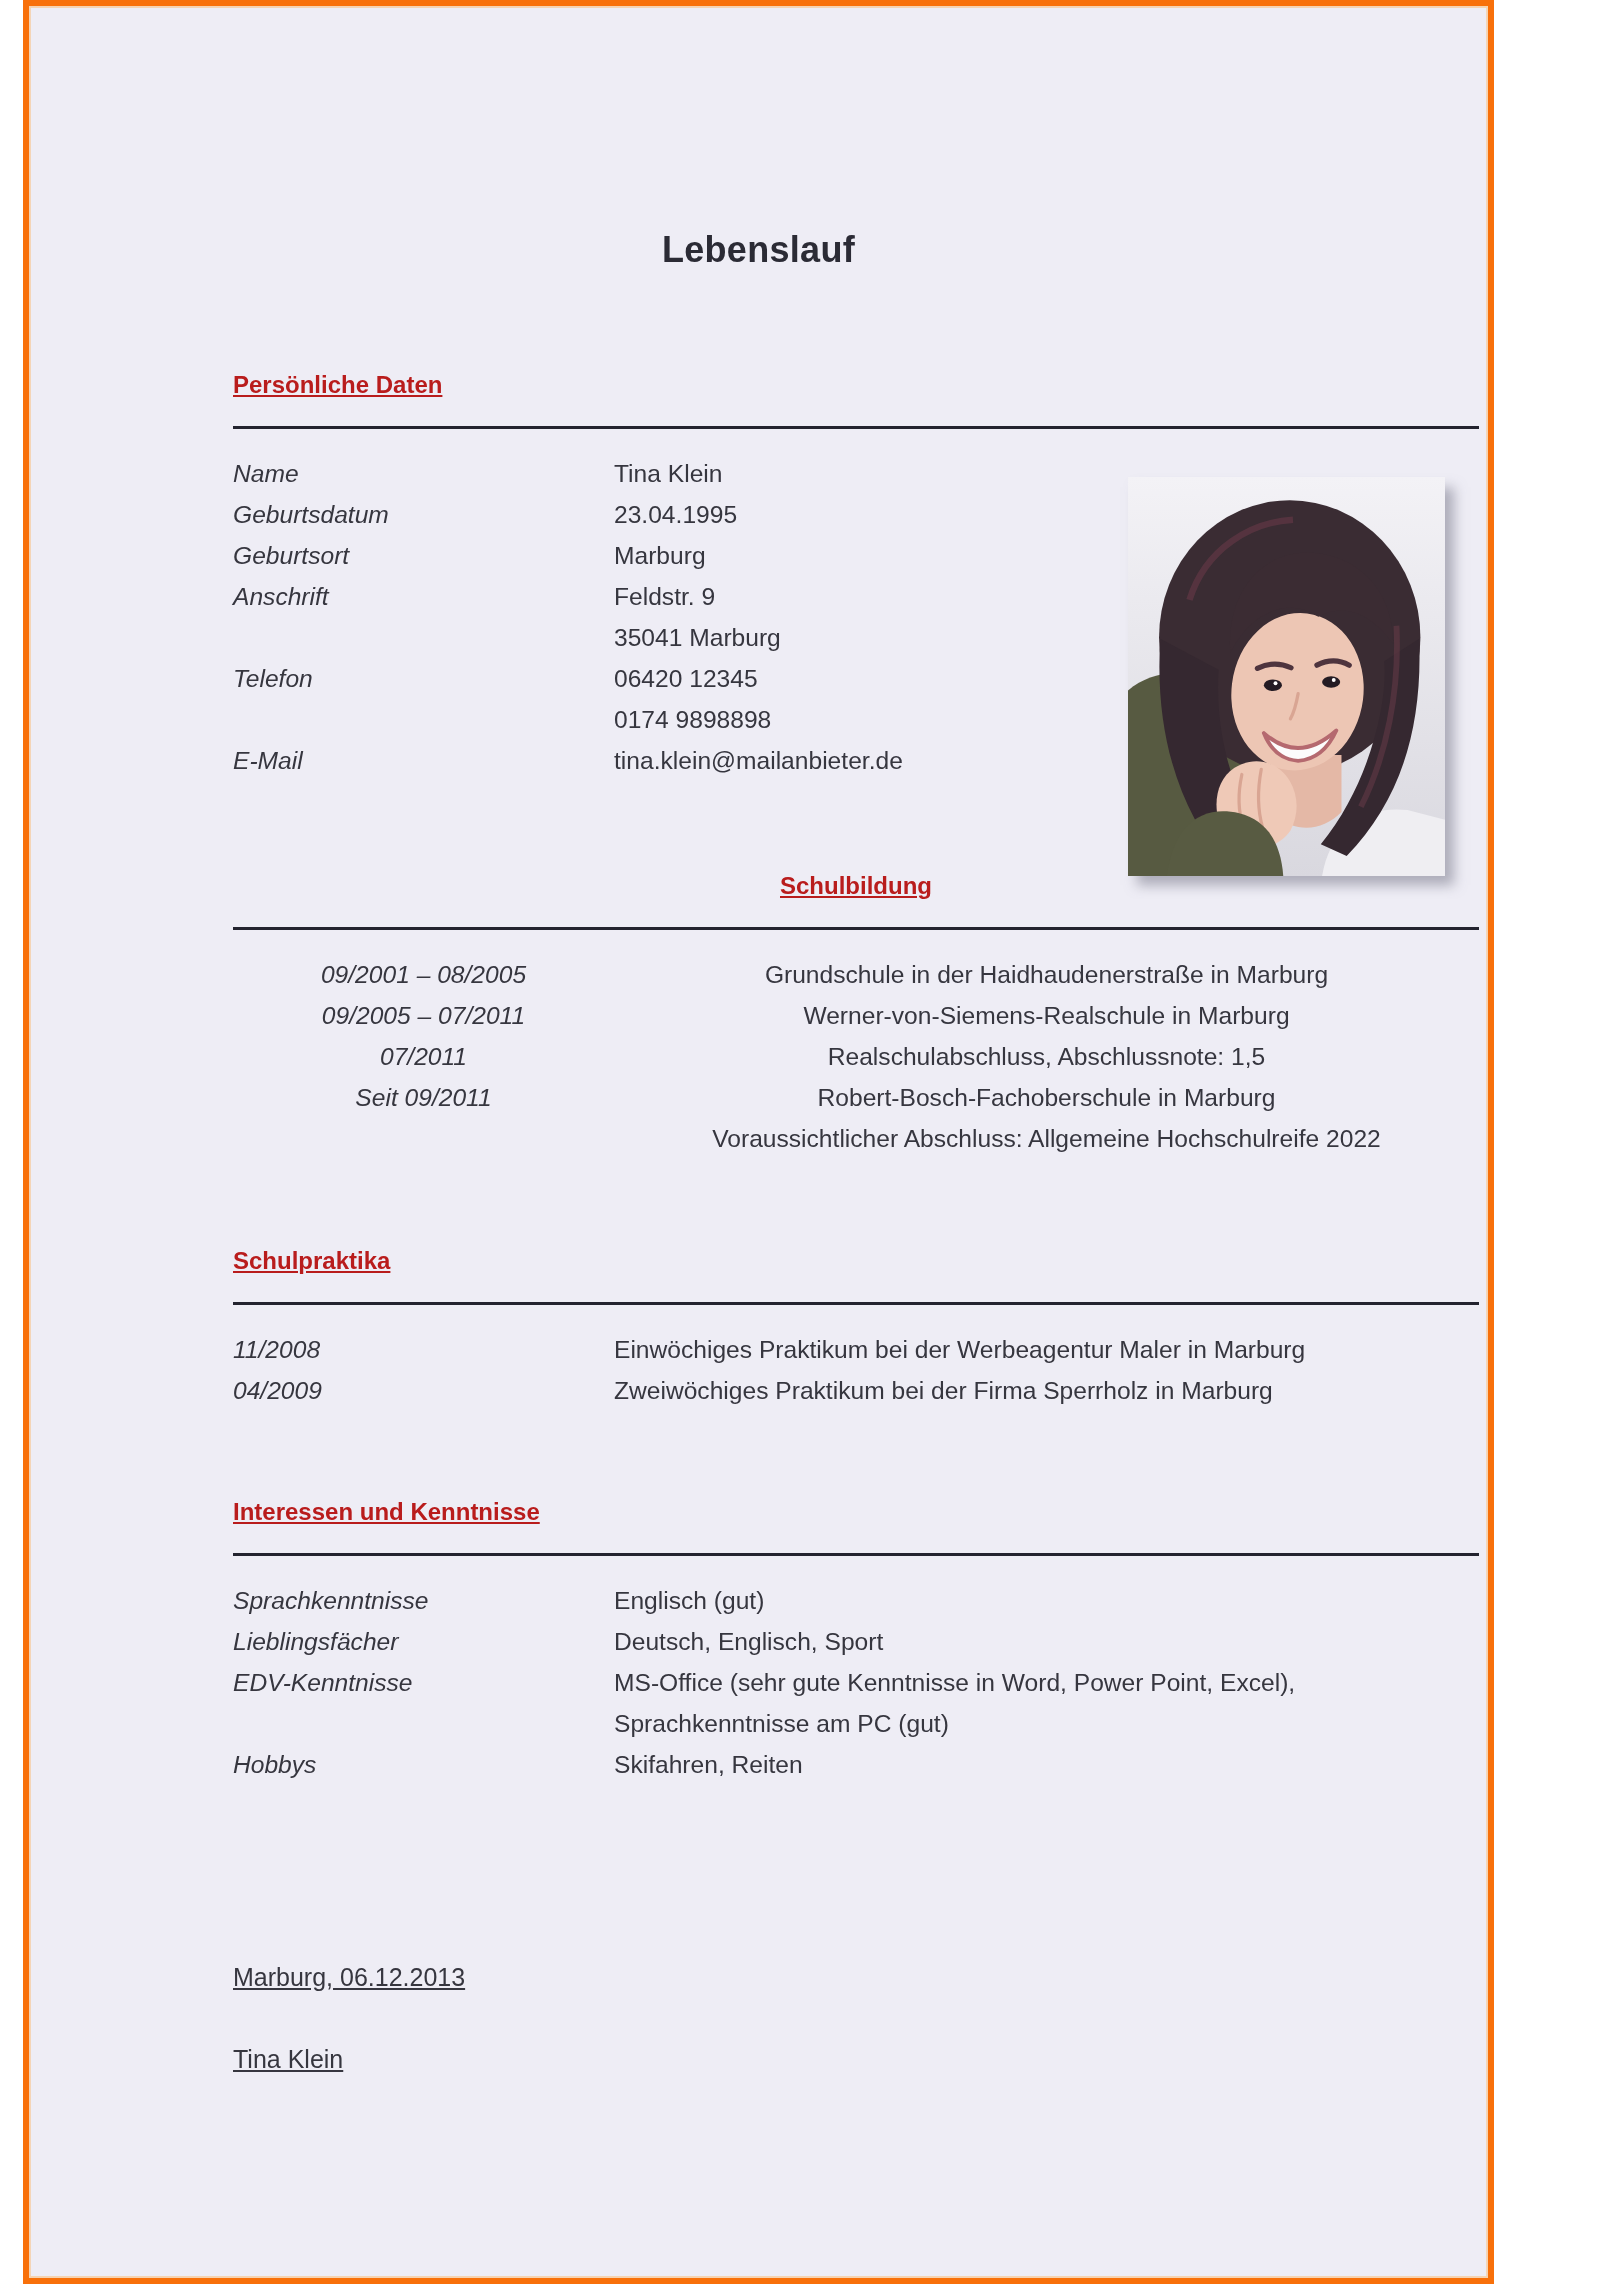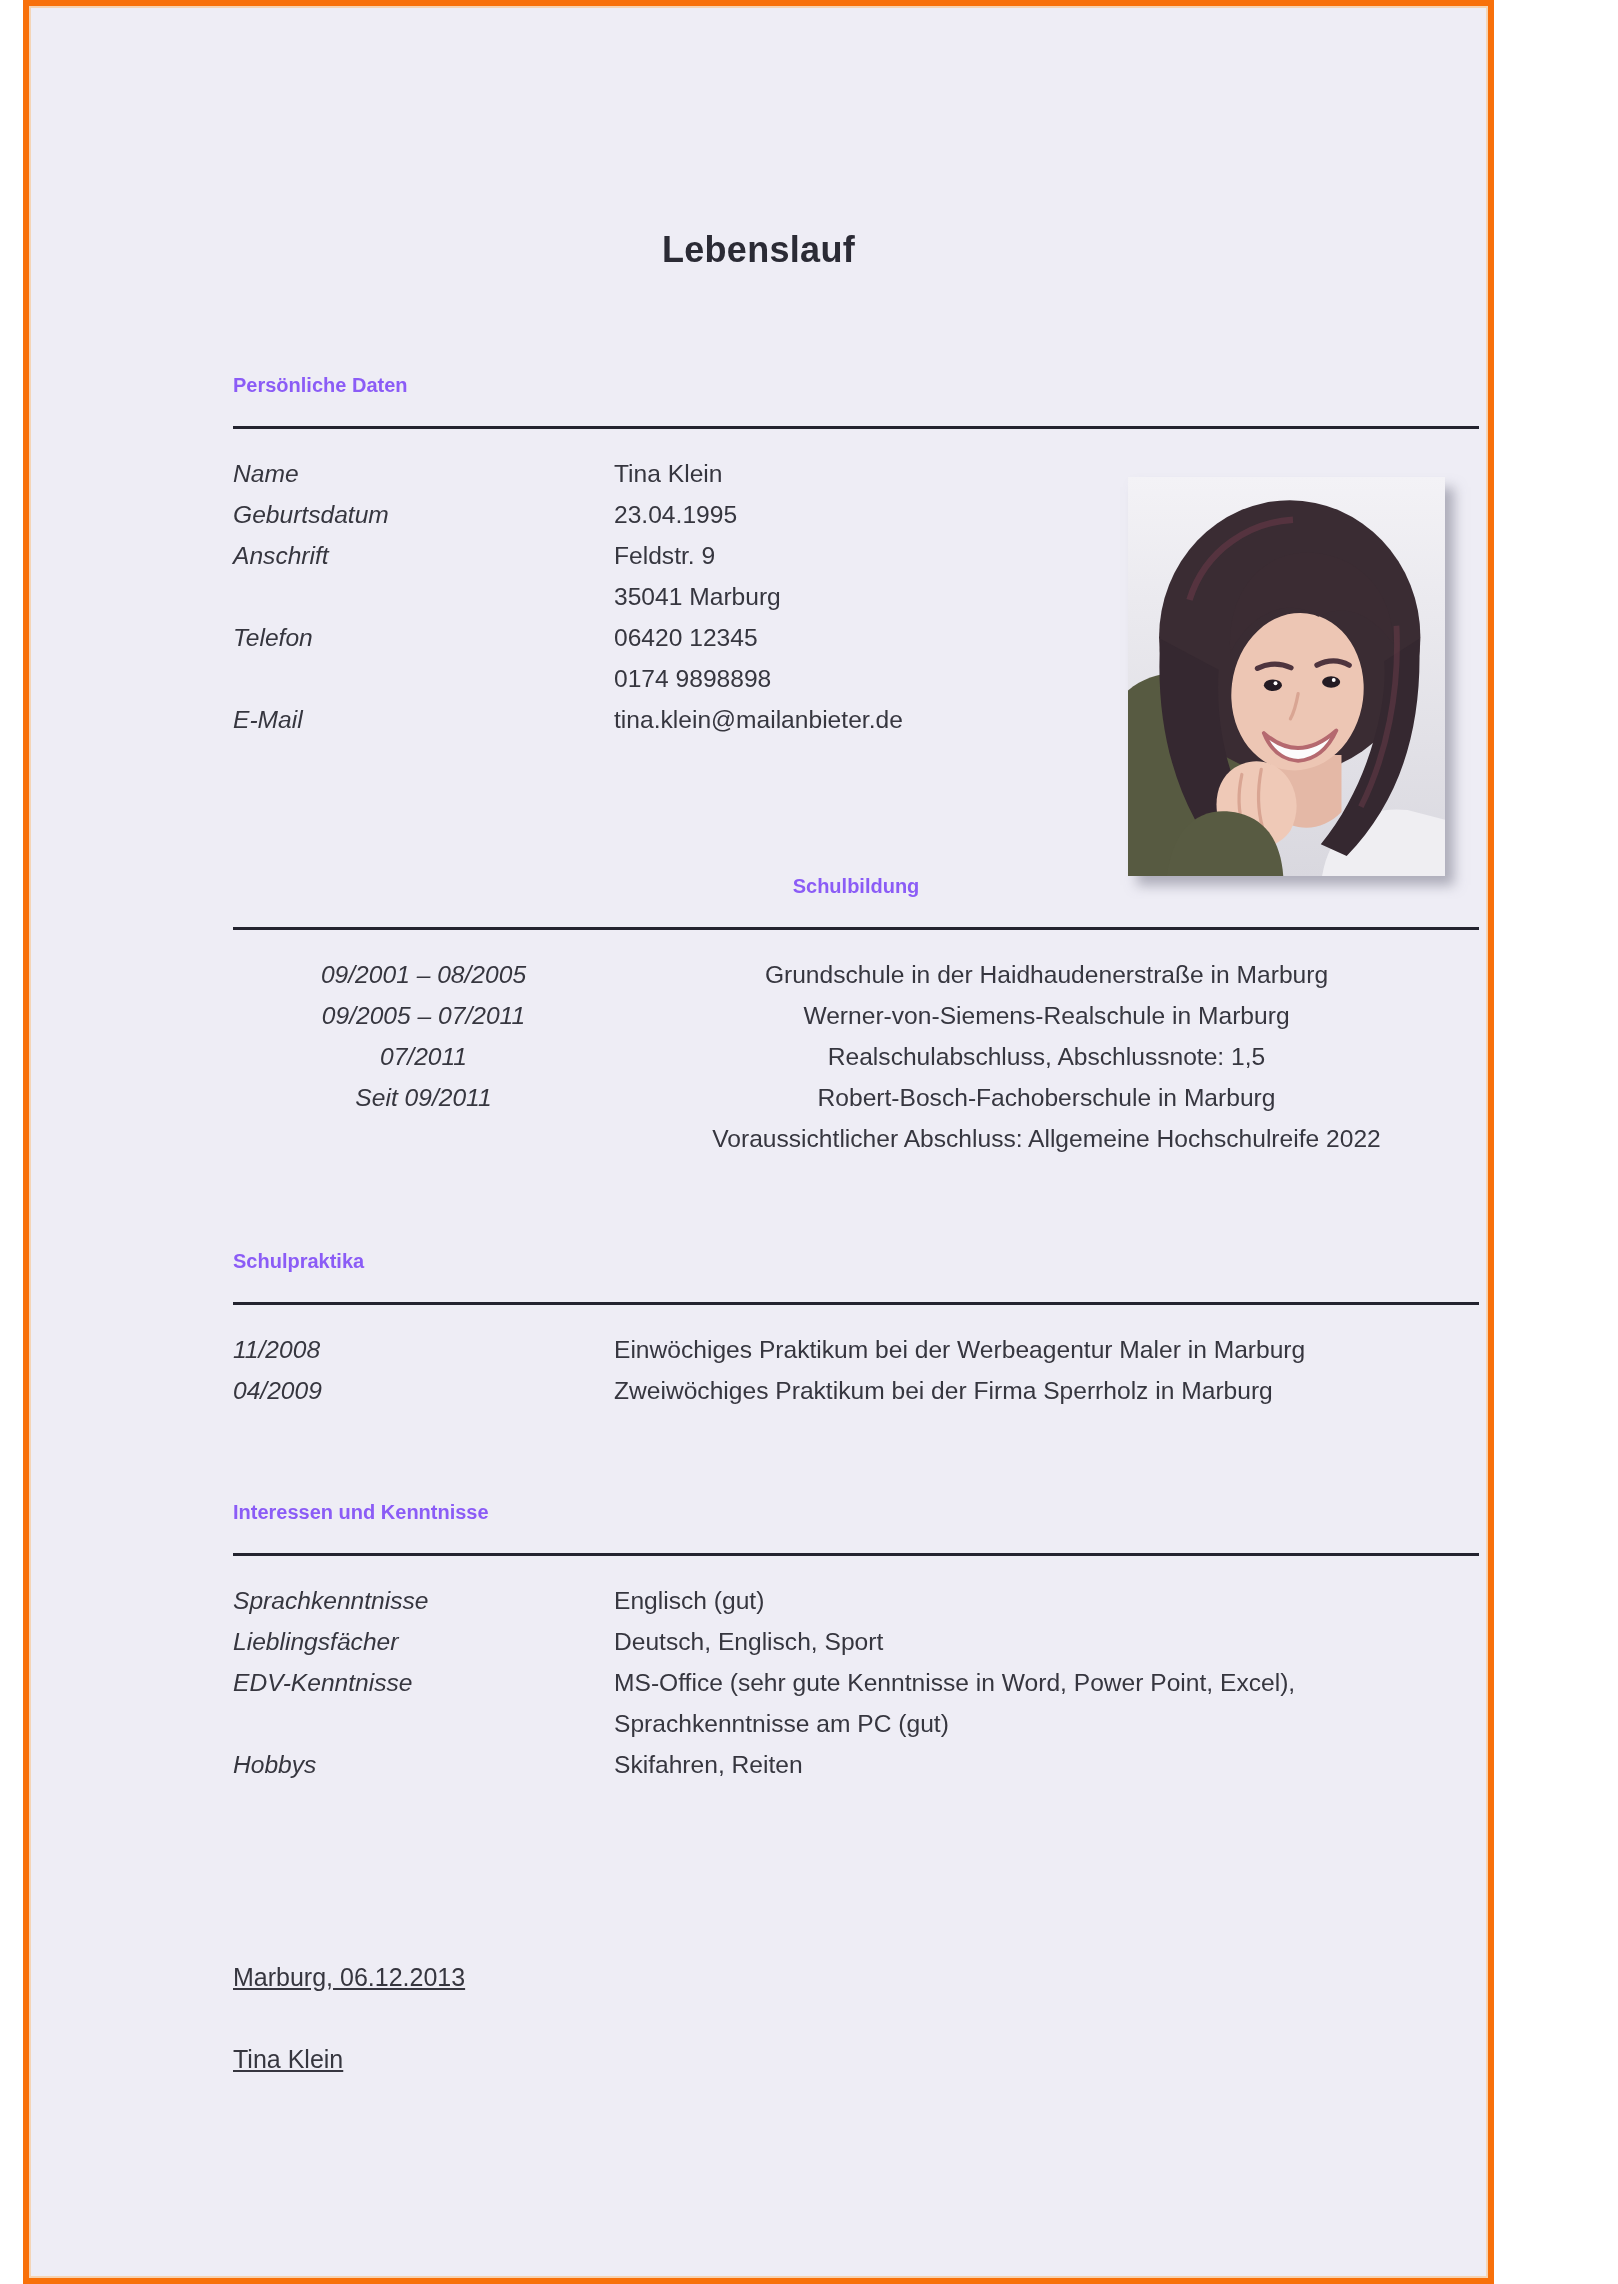--- a/index.html
+++ b/index.html
@@ -31,24 +31,25 @@
     letter-spacing: 0.3px;
   }
 
   .sec {
     position: absolute;
     left: 204px;
     width: 1246px;
   }
   .sec h2 {
     margin: 0 0 27px 0;
-    font-size: 20px;
+    font-size: 24px;
     line-height: 28px;
     font-weight: bold;
-    color: #8b5cf6;
+    color: #b91c1c;
+    text-decoration: underline;
   }
   .sec .rule {
     height: 2.6px;
     background: #23232F;
     margin: 0 0 24px 0;
   }
   .row {
     display: flex;
     font-size: 24.6px;
     line-height: 41px;
@@ -95,20 +96,24 @@
     <h2>Persönliche Daten</h2>
     <div class="rule"></div>
     <div class="rows">
       <div class="row">
         <span class="lbl">Name</span>
         <span class="val">Tina Klein</span>
       </div>
       <div class="row">
         <span class="lbl">Geburtsdatum</span>
         <span class="val">23.04.1995</span>
+      </div>
+      <div class="row">
+        <span class="lbl">Geburtsort</span>
+        <span class="val">Marburg</span>
       </div>
       <div class="row">
         <span class="lbl">Anschrift</span>
         <span class="val">Feldstr. 9</span>
       </div>
       <div class="row">
         <span class="lbl"></span>
         <span class="val">35041 Marburg</span>
       </div>
       <div class="row">

